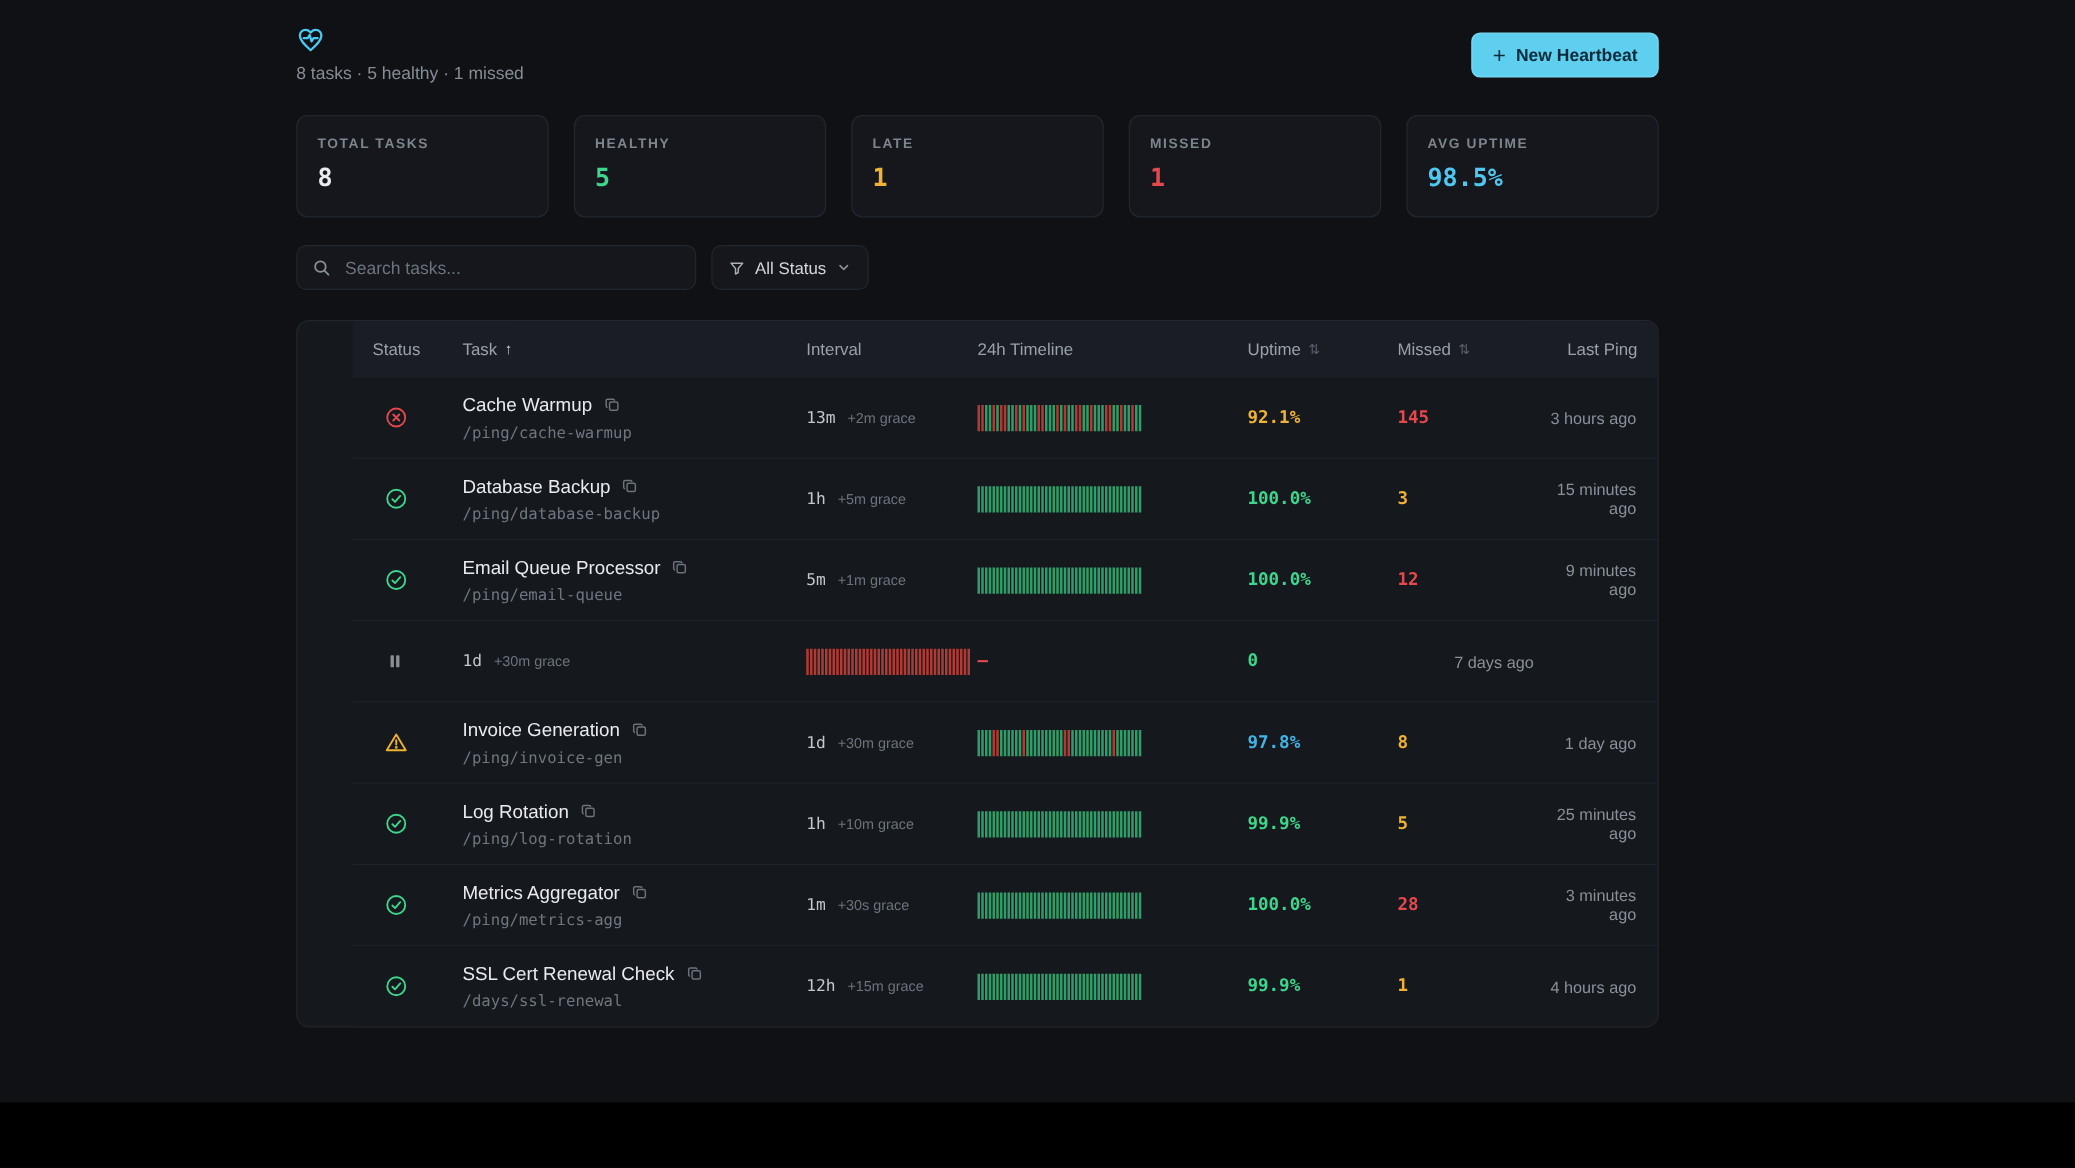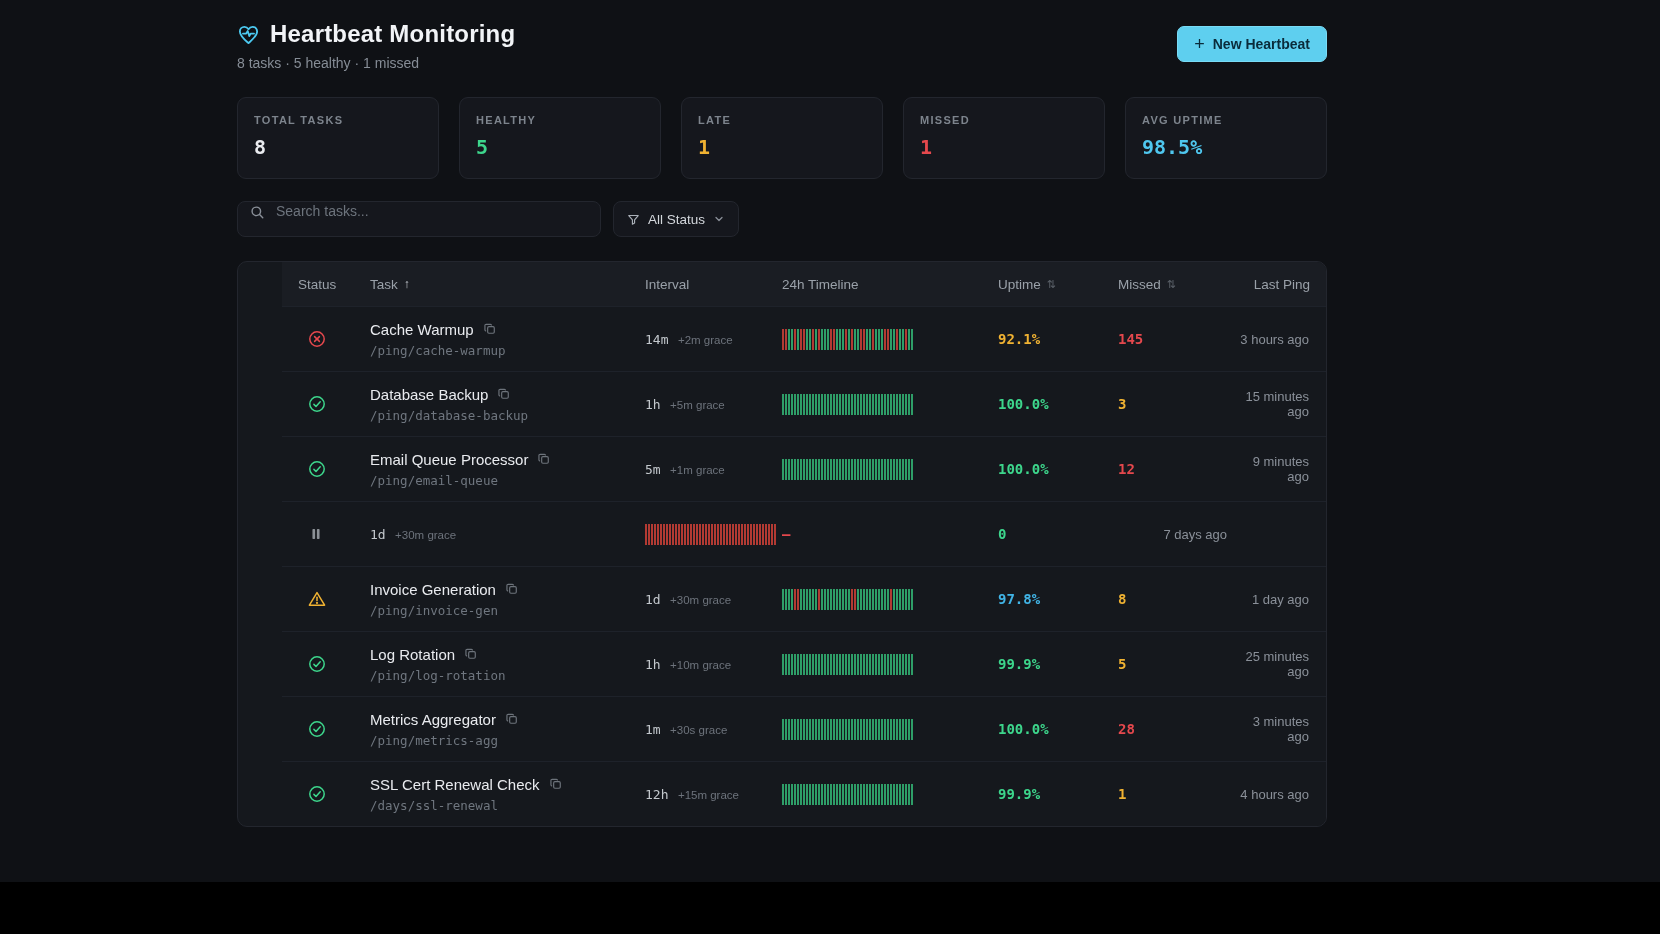--- a/index.html
+++ b/index.html
@@ -18,22 +18,22 @@
   .btn-new .plus { font-size:18px; font-weight:500; line-height:1; }
 
   
   .stats { display:flex; gap:20px; margin-top:26px; }
   .stat-card { flex:1; background:#15171d; border:1px solid #23262e; border-radius:9px; padding:16px 16px 19px; }
   .stat-label { font-size:11px; font-weight:600; letter-spacing:1.3px; color:#7d848d; }
   .stat-value { margin-top:9px; font-family:"DejaVu Sans Mono",monospace; font-size:20px; font-weight:700; }
 
   
   .toolbar { display:flex; gap:12px; margin-top:22px; }
-  .search-box { width:364px; height:36px; background:#15171d; border:1px solid #23262e; border-radius:8px;
-                display:flex; align-items:flex-end; gap:9px; padding:16px 12px; }
+  .search-box { width:320px; height:36px; background:#15171d; border:1px solid #23262e; border-radius:8px;
+                display:flex; align-items:center; gap:9px; padding:4px 12px; }
   .search-box input { flex:1; background:transparent; border:none; outline:none; color:#dfe3e8; font-size:14px;
                       font-family:"Liberation Sans",sans-serif; }
   .search-box input::placeholder { color:#6d747d; }
   .filter-btn { height:36px; background:#15171d; border:1px solid #23262e; border-radius:8px; display:flex;
                 align-items:center; gap:8px; padding:0 13px; color:#d3d7dc; font-size:13.5px; cursor:pointer;
                 font-family:"Liberation Sans",sans-serif; }
 
   
   .table { margin-top:24px; background:#15181d; border:1px solid #23262e; border-radius:10px; overflow:hidden; }
   .thead-row, .trow { display:grid; grid-template-columns:72px 275px 137px 216px 120px 110px 1fr;
@@ -64,21 +64,20 @@
 
     <div class="header-row">
       <div>
         <div class="page-title">
           <span>
             <svg width="23" height="23" viewBox="0 0 24 24" fill="none" stroke="#4cc9f0" stroke-width="1.9" stroke-linecap="round" stroke-linejoin="round">
               <path d="M12 21C8 17.4 3 13.4 3 8.8 3 6.1 5.1 4 7.7 4c1.7 0 3.3.9 4.3 2.4C13 4.9 14.6 4 16.3 4 18.9 4 21 6.1 21 8.8c0 4.6-5 8.6-9 12.2z"></path>
               <polyline points="6.2,11 9.6,11 11.2,8.4 12.8,13.6 14.4,11 17.8,11"></polyline>
             </svg>
           </span>
-          <span>Heartbeat Monitoring</span>
         </div>
         <div class="subtitle">8 tasks · 5 healthy · 1 missed</div>
       </div>
       <button class="btn-new">
         <span class="plus">+</span>
         <span>New Heartbeat</span>
       </button>
     </div>
 
     <div class="stats">
@@ -174,21 +173,21 @@
         <span class="copy-btn">
           <svg width="14" height="14" viewBox="0 0 18 18" fill="none" stroke="#6d737b" stroke-width="1.5" stroke-linejoin="round">
             <rect x="6" y="6" width="8.5" height="8.5" rx="1.6"></rect>
             <path d="M4 11.5c-.8 0-1.5-.7-1.5-1.5V4.5C2.5 3.7 3.2 3 4 3h5.5c.8 0 1.5.7 1.5 1.5"></path>
           </svg>
         </span>
       </div>
       <div class="task-path">/ping/cache-warmup</div>
     </div>
     <div>
-      <span class="interval-val">14m</span>
+      <span class="interval-val">13m</span>
       <span class="interval-grace">+2m grace</span>
     </div>
     <div class="timeline">
               <i class="bar" style="background: rgb(178, 58, 51);"></i>
               <i class="bar" style="background: rgb(178, 58, 51);"></i>
               <i class="bar" style="background: rgb(46, 158, 104);"></i>
               <i class="bar" style="background: rgb(46, 158, 104);"></i>
               <i class="bar" style="background: rgb(178, 58, 51);"></i>
               <i class="bar" style="background: rgb(46, 158, 104);"></i>
               <i class="bar" style="background: rgb(178, 58, 51);"></i>

